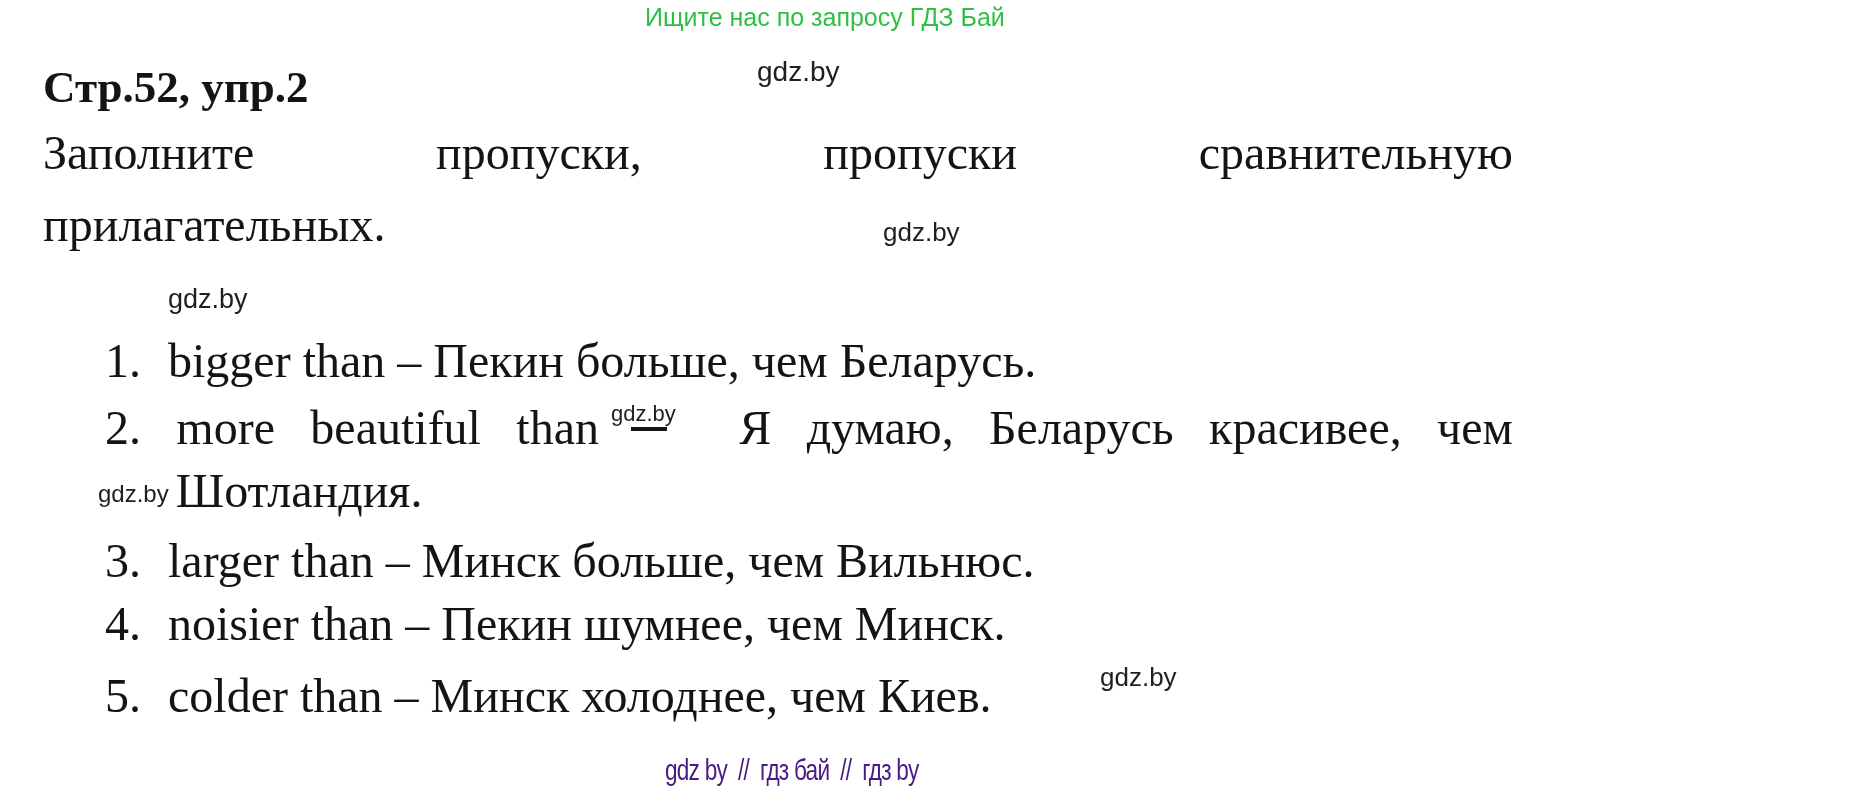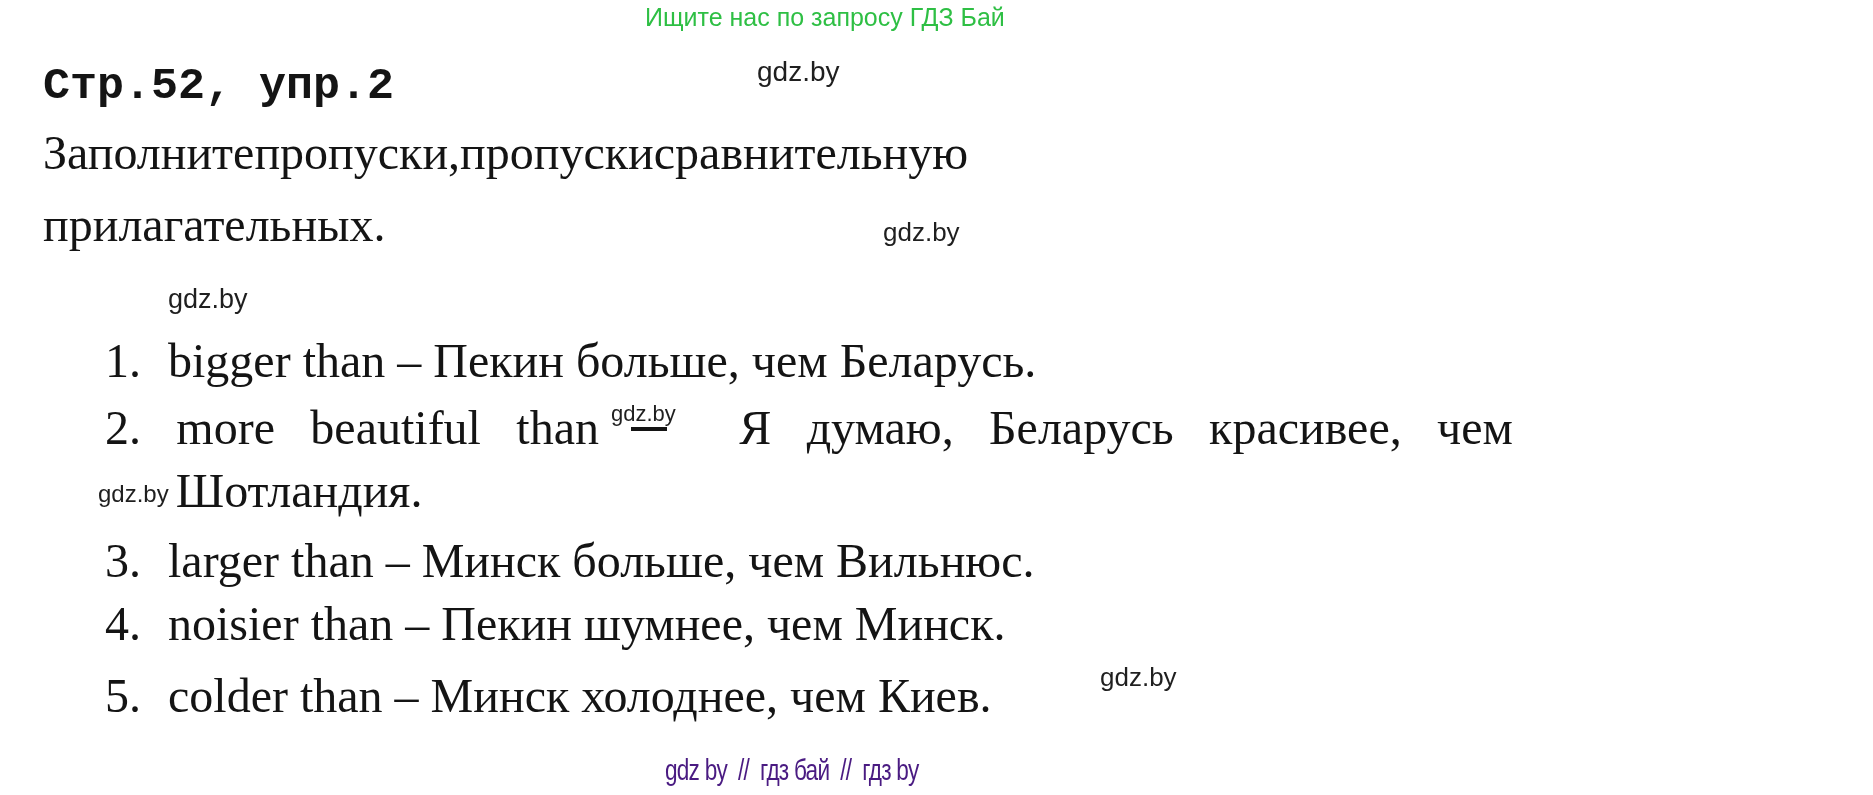--- a/index.html
+++ b/index.html
@@ -38,28 +38,28 @@
   .wm-7 { left: 1757px; top: 606px; font-size: 27px; }
   .wm-8 { left: 1100px; top: 662px; font-size: 26px; }
   
   .heading {
     position: absolute;
     left: 43px; top: 58px;
     font-size: 45px;
     font-weight: bold;
     line-height: 58px;
     white-space: nowrap;
-    font-family: Liberation Mono, monospace;
   }
   
   .instr-l1 {
     position: absolute;
     left: 43px; top: 124px;
     width: 1470px;
     display: flex;
+    justify-content: space-between;
     font-size: 48px;
     line-height: 58px;
     white-space: nowrap;
   }
   .instr-l2 {
     position: absolute;
     left: 43px; top: 196px;
     font-size: 48px;
     line-height: 58px;
     white-space: nowrap;

